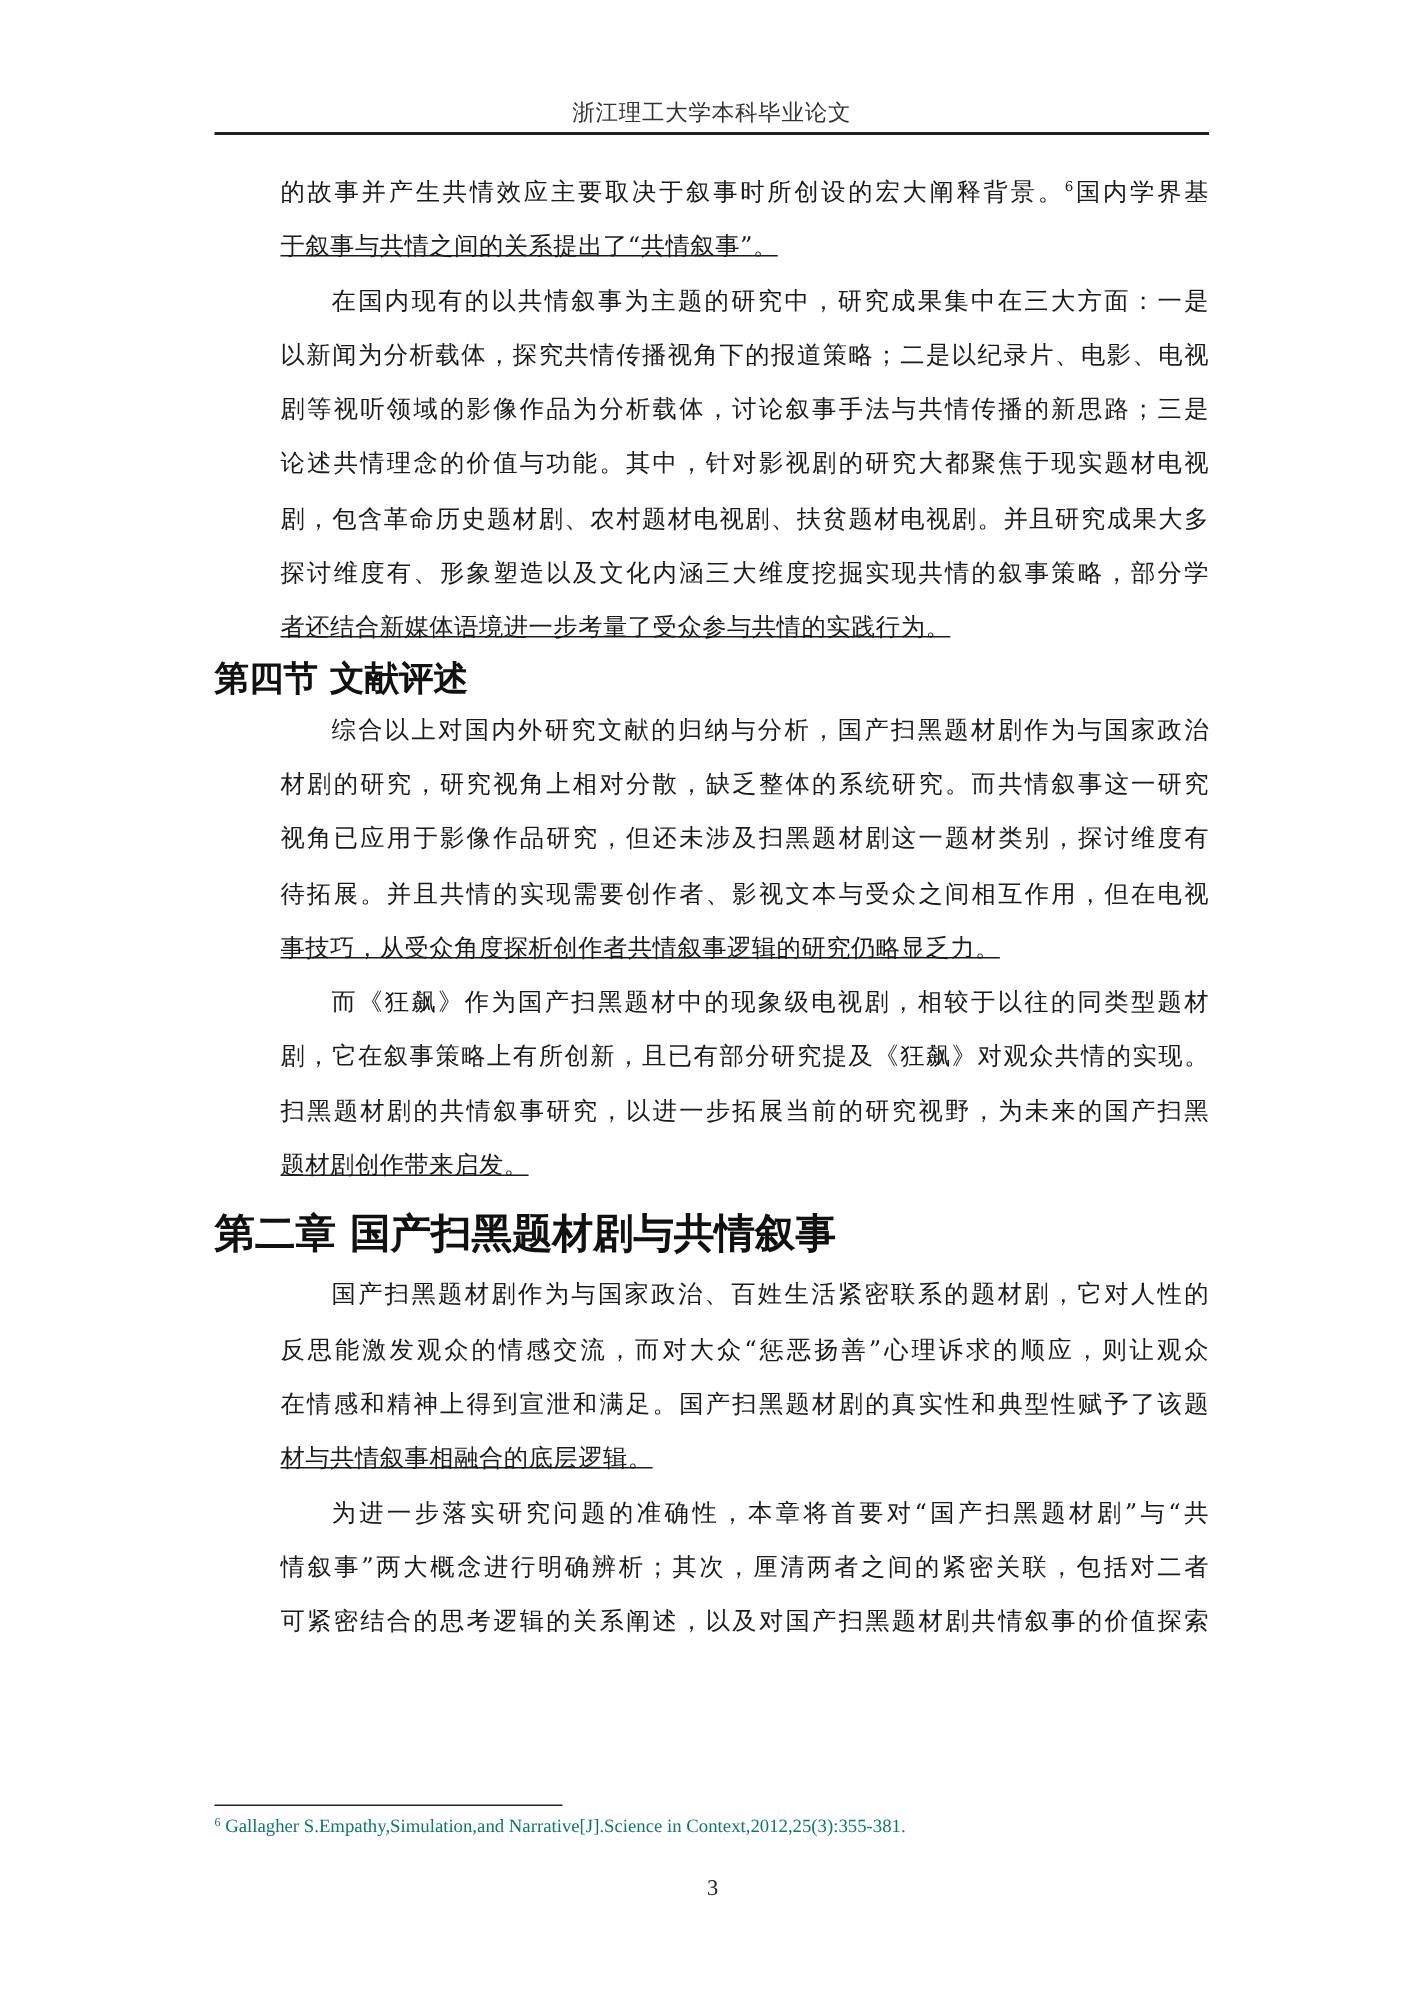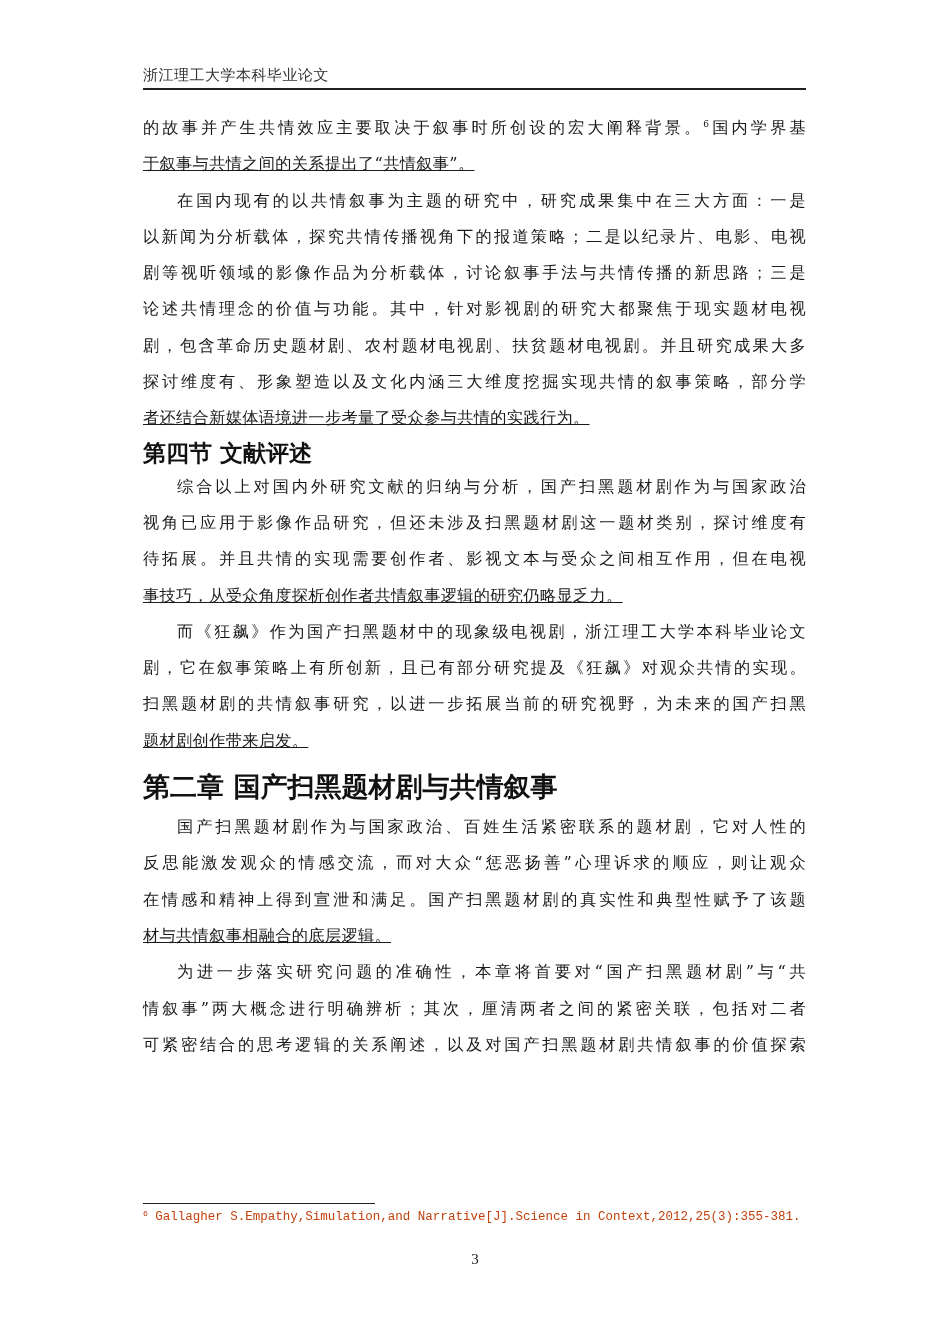--- a/index.html
+++ b/index.html
@@ -1,34 +1,34 @@
 <!DOCTYPE html>
 <html><head>
   <meta charset="utf-8">
   <style>
     html, body { margin: 0; padding: 0; background: #ffffff; }
     body { width: 950px; height: 1344px; position: relative; overflow: hidden;
            font-family: "DejaVu Serif", "Liberation Serif", serif; color: #111; }
-    .page-header { position: absolute; left: 143px; width: 663px; top: 66px; text-align: left;
+    .page-header { position: absolute; left: 143px; width: 663px; top: 66px; text-align: center;
                    font-size: 15px; color: #333; letter-spacing: 0.5px; }
     .header-rule { position: absolute; left: 143px; width: 663px; top: 88px; height: 0;
                    border-top: 2px solid #222; }
     .body { position: absolute; left: 143px; width: 663px; top: 110px; }
     .p { font-size: 16.2px; line-height: 36.3px; text-align: justify; text-align-last: left;
          color: #1a1a1a; margin: 0; letter-spacing: 0.35px; }
-    .line { display: block; white-space: nowrap; text-align: justify; text-align-last: justify; }
+    .line { display: block; white-space: nowrap; text-align: justify; text-align-last: justify; margin-left: 44px; }
     .line.last { text-align-last: left; text-decoration: underline; }
     .h2 { font-family: "DejaVu Sans", "Liberation Sans", sans-serif; font-size: 23px; font-weight: bold;
           line-height: 32px; margin: 0; color: #111; }
     .h1 { font-family: "DejaVu Sans", "Liberation Sans", sans-serif; font-size: 27px; font-weight: bold;
           line-height: 40px; margin: 8px 0 2px 0; color: #111; }
     sup { font-size: 9px; vertical-align: 6px; line-height: 0; }
     .fn-rule { position: absolute; left: 143px; top: 1203px; width: 232px; border-top: 1.5px solid #222; }
-    .footnote { position: absolute; left: 143px; top: 1210px; font-family: Liberation Mono, monospace;
-                font-size: 12.5px; color: #c2410c; white-space: nowrap; }
+    .footnote { position: absolute; left: 143px; top: 1210px; font-family: Liberation Serif, serif;
+                font-size: 12.5px; color: #0f766e; white-space: nowrap; }
     .footnote sup { font-size: 8px; vertical-align: 4px; }
     .page-number { position: absolute; left: 0; width: 950px; top: 1251px; text-align: center;
                    font-family: "Liberation Serif", serif; font-size: 15px; color: #222; }
   </style>
 </head>
 <body>
 
 <div class="page-header">浙江理工大学本科毕业论文</div>
 <div class="header-rule"></div>
 
@@ -46,27 +46,28 @@
     <span class="line">论述共情理念的价值与功能。其中，针对影视剧的研究大都聚焦于现实题材电视</span>
     <span class="line">剧，包含革命历史题材剧、农村题材电视剧、扶贫题材电视剧。并且研究成果大多</span>
     <span class="line">探讨维度有、形象塑造以及文化内涵三大维度挖掘实现共情的叙事策略，部分学</span>
     <span class="line last">者还结合新媒体语境进一步考量了受众参与共情的实践行为。</span>
   </div>
 
   <h2 class="h2">第四节  文献评述</h2>
 
   <div class="p">
     <span class="line" style="padding-left:2.1em">综合以上对国内外研究文献的归纳与分析，国产扫黑题材剧作为与国家政治</span>
+    <span class="line">材剧的研究，研究视角上相对分散，缺乏整体的系统研究。而共情叙事这一研究</span>
     <span class="line">视角已应用于影像作品研究，但还未涉及扫黑题材剧这一题材类别，探讨维度有</span>
     <span class="line">待拓展。并且共情的实现需要创作者、影视文本与受众之间相互作用，但在电视</span>
     <span class="line last">事技巧，从受众角度探析创作者共情叙事逻辑的研究仍略显乏力。</span>
   </div>
 
   <div class="p">
-    <span class="line" style="padding-left:2.1em">而《狂飙》作为国产扫黑题材中的现象级电视剧，浙江理工大学本科毕业论文</span>
+    <span class="line" style="padding-left:2.1em">而《狂飙》作为国产扫黑题材中的现象级电视剧，相较于以往的同类型题材</span>
     <span class="line">剧，它在叙事策略上有所创新，且已有部分研究提及《狂飙》对观众共情的实现。</span>
     <span class="line">扫黑题材剧的共情叙事研究，以进一步拓展当前的研究视野，为未来的国产扫黑</span>
     <span class="line last">题材剧创作带来启发。</span>
   </div>
 
   <h1 class="h1">第二章  国产扫黑题材剧与共情叙事</h1>
 
   <div class="p">
     <span class="line" style="padding-left:2.1em">国产扫黑题材剧作为与国家政治、百姓生活紧密联系的题材剧，它对人性的</span>
     <span class="line">反思能激发观众的情感交流，而对大众“惩恶扬善”心理诉求的顺应，则让观众</span>

